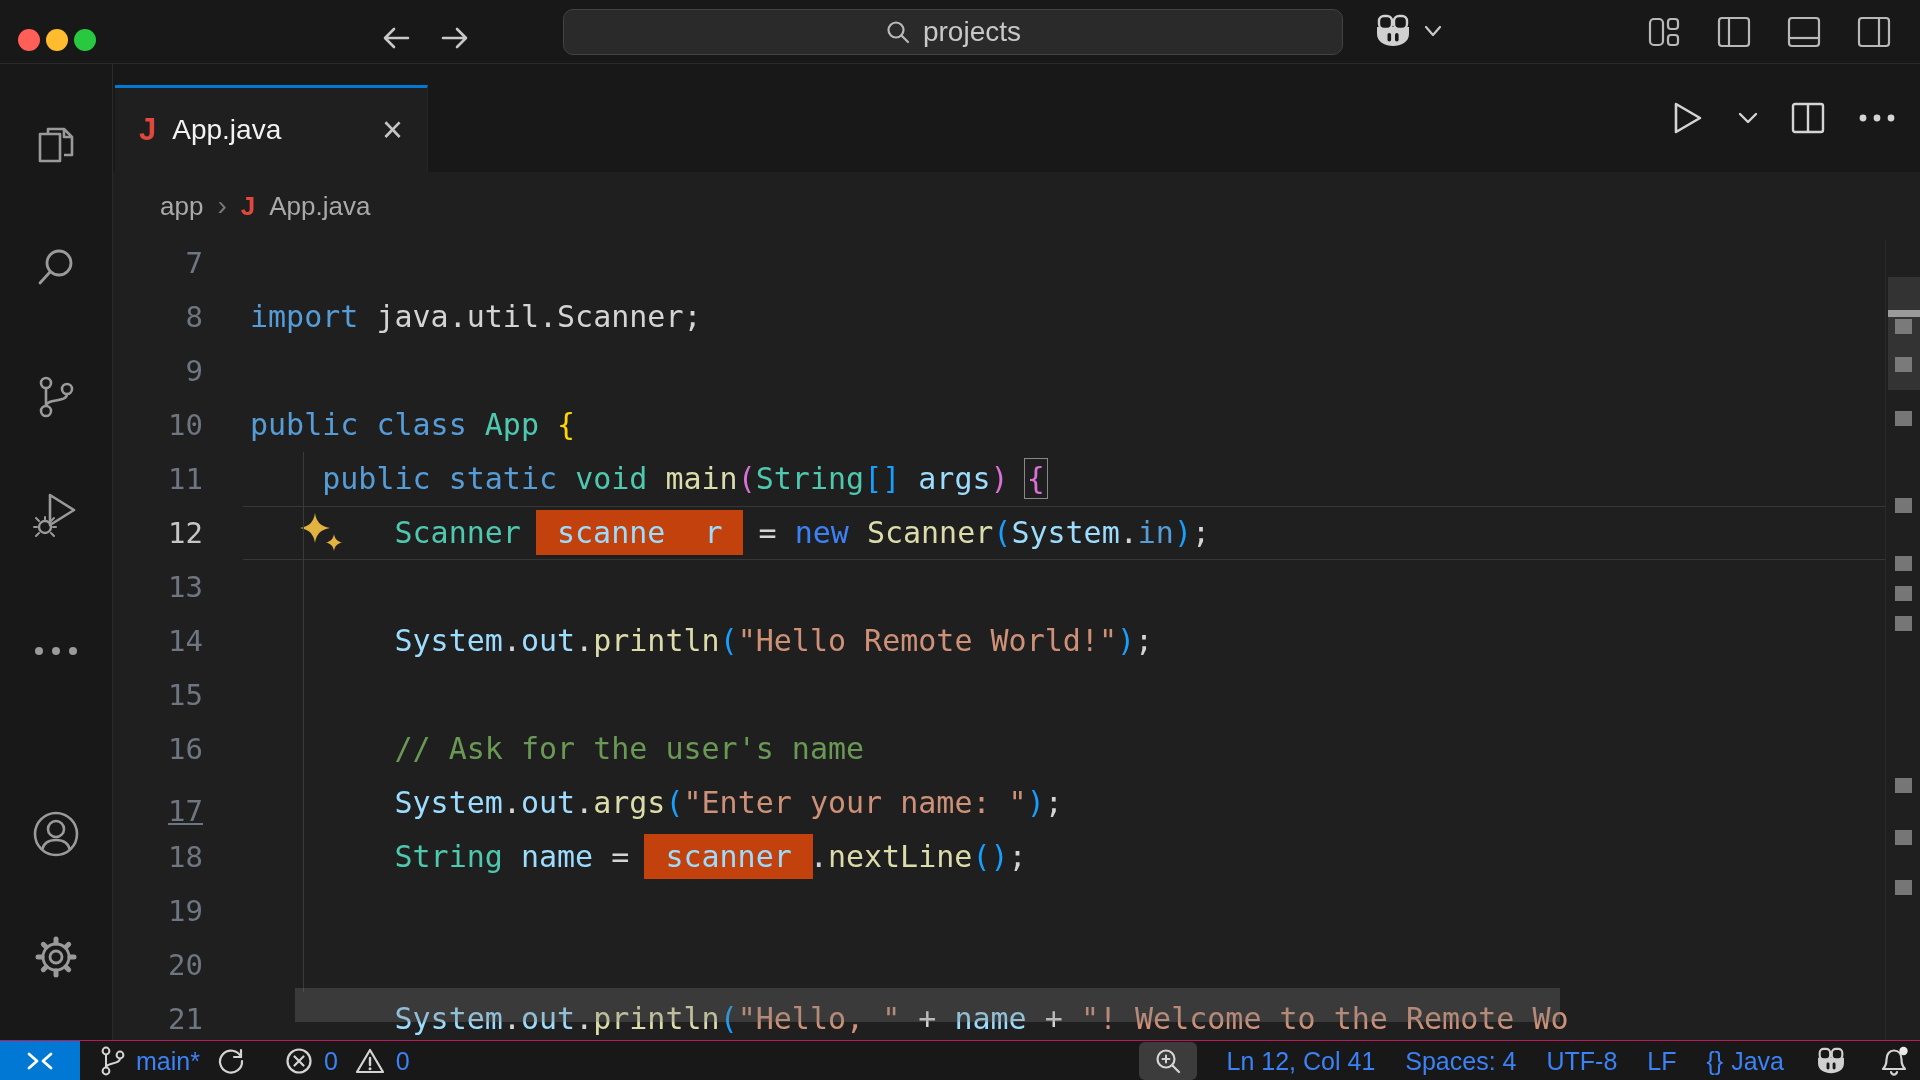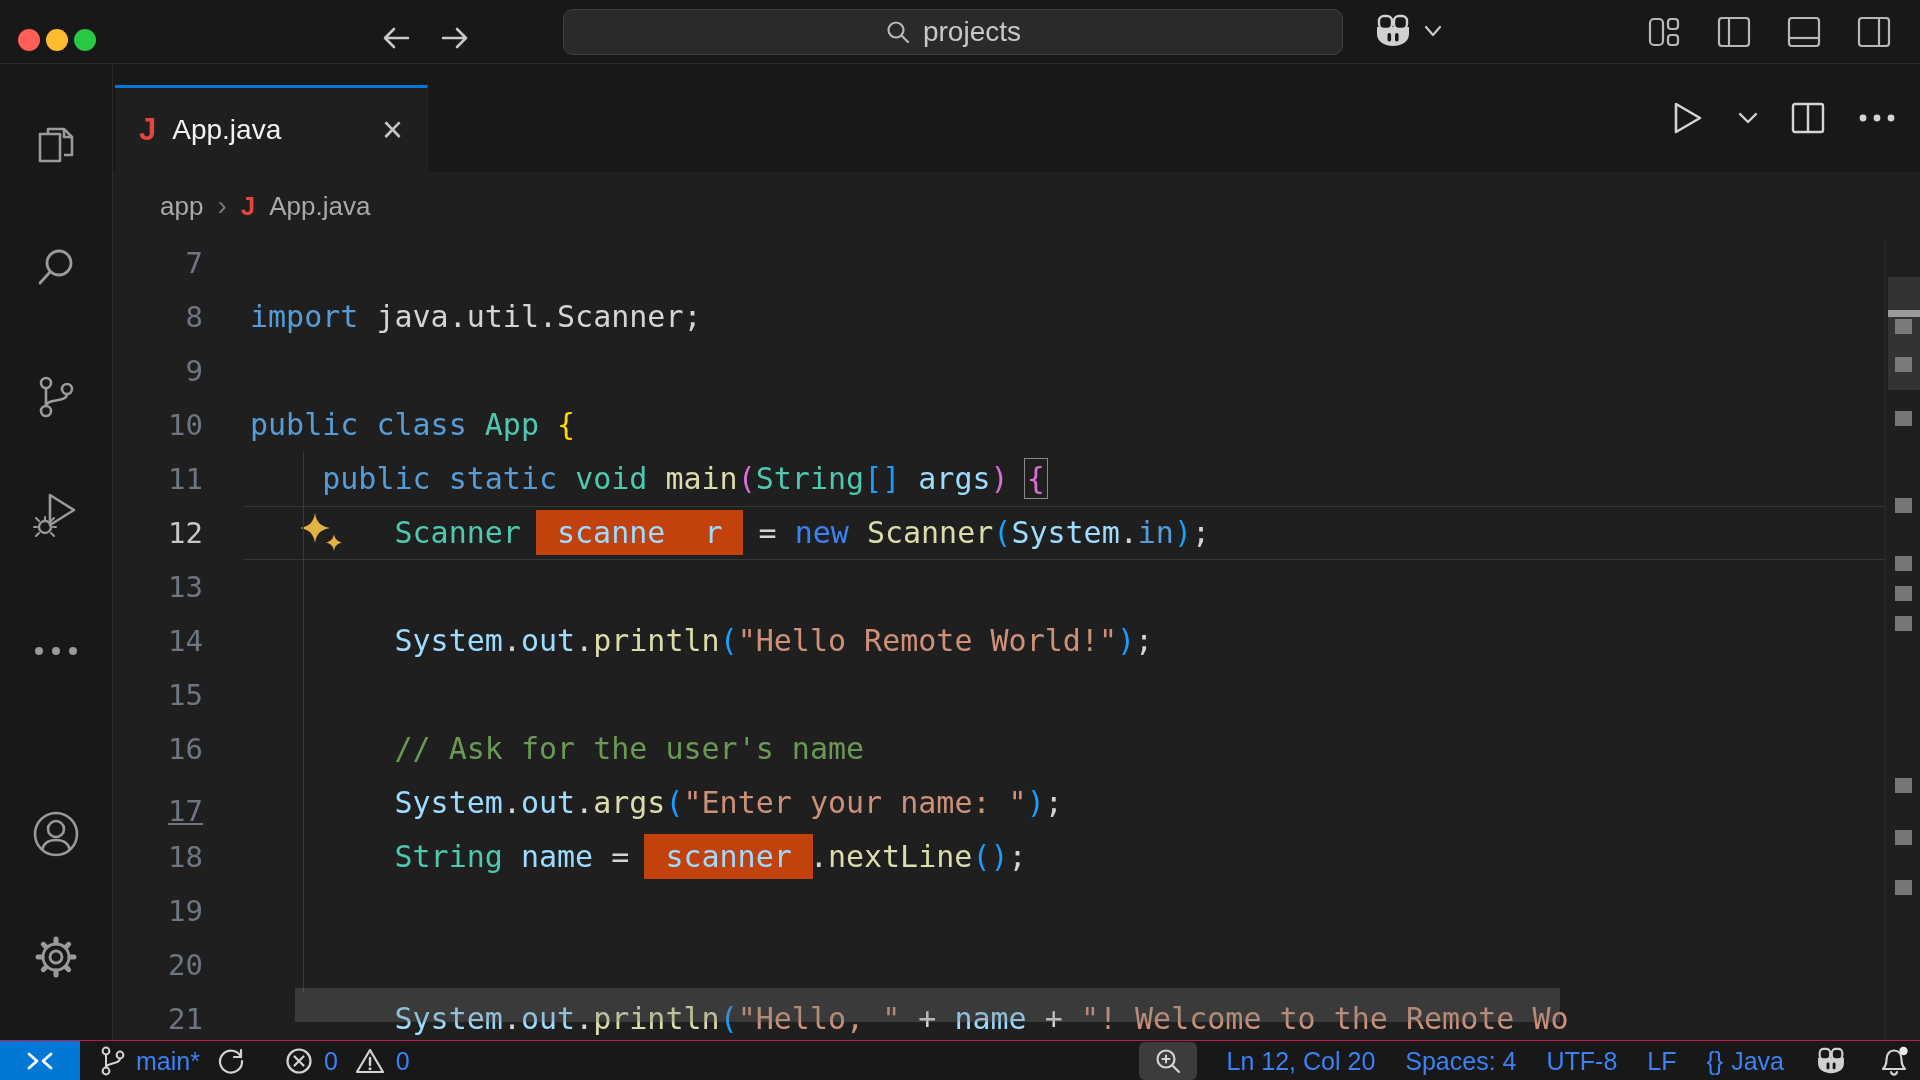--- a/index.html
+++ b/index.html
@@ -318,21 +318,21 @@
   </div>
 
   <div class="sb-right">
     <div class="sb-zoombox">
       <svg width="30" height="30" viewBox="0 0 30 30">
         <circle cx="13" cy="13" r="8.5" stroke="#d4d4d4" stroke-width="2.2" fill="none"></circle>
         <path d="M19.5 19.5 L26 26" stroke="#d4d4d4" stroke-width="2.2" stroke-linecap="round"></path>
         <path d="M13 9.5 V16.5 M9.5 13 H16.5" stroke="#d4d4d4" stroke-width="2" stroke-linecap="round"></path>
       </svg>
     </div>
-    <span class="sb-item">Ln 12, Col 20</span>
+    <span class="sb-item">Ln 12, Col 41</span>
     <span class="sb-item">Spaces: 4</span>
     <span class="sb-item">UTF-8</span>
     <span class="sb-item">LF</span>
     <span class="sb-item">
       <span>{}</span>
       <span>Java</span>
     </span>
     <svg width="34" height="30" viewBox="0 0 42 36">
       <path d="M5 14 h32 v7 c0 8 -8 12 -16 12 s-16 -4 -16 -12 z" fill="#d0d0d0"></path>
       <rect x="7" y="3" width="13" height="13" rx="5" stroke="#d0d0d0" stroke-width="2.6" fill="#181818"></rect>

